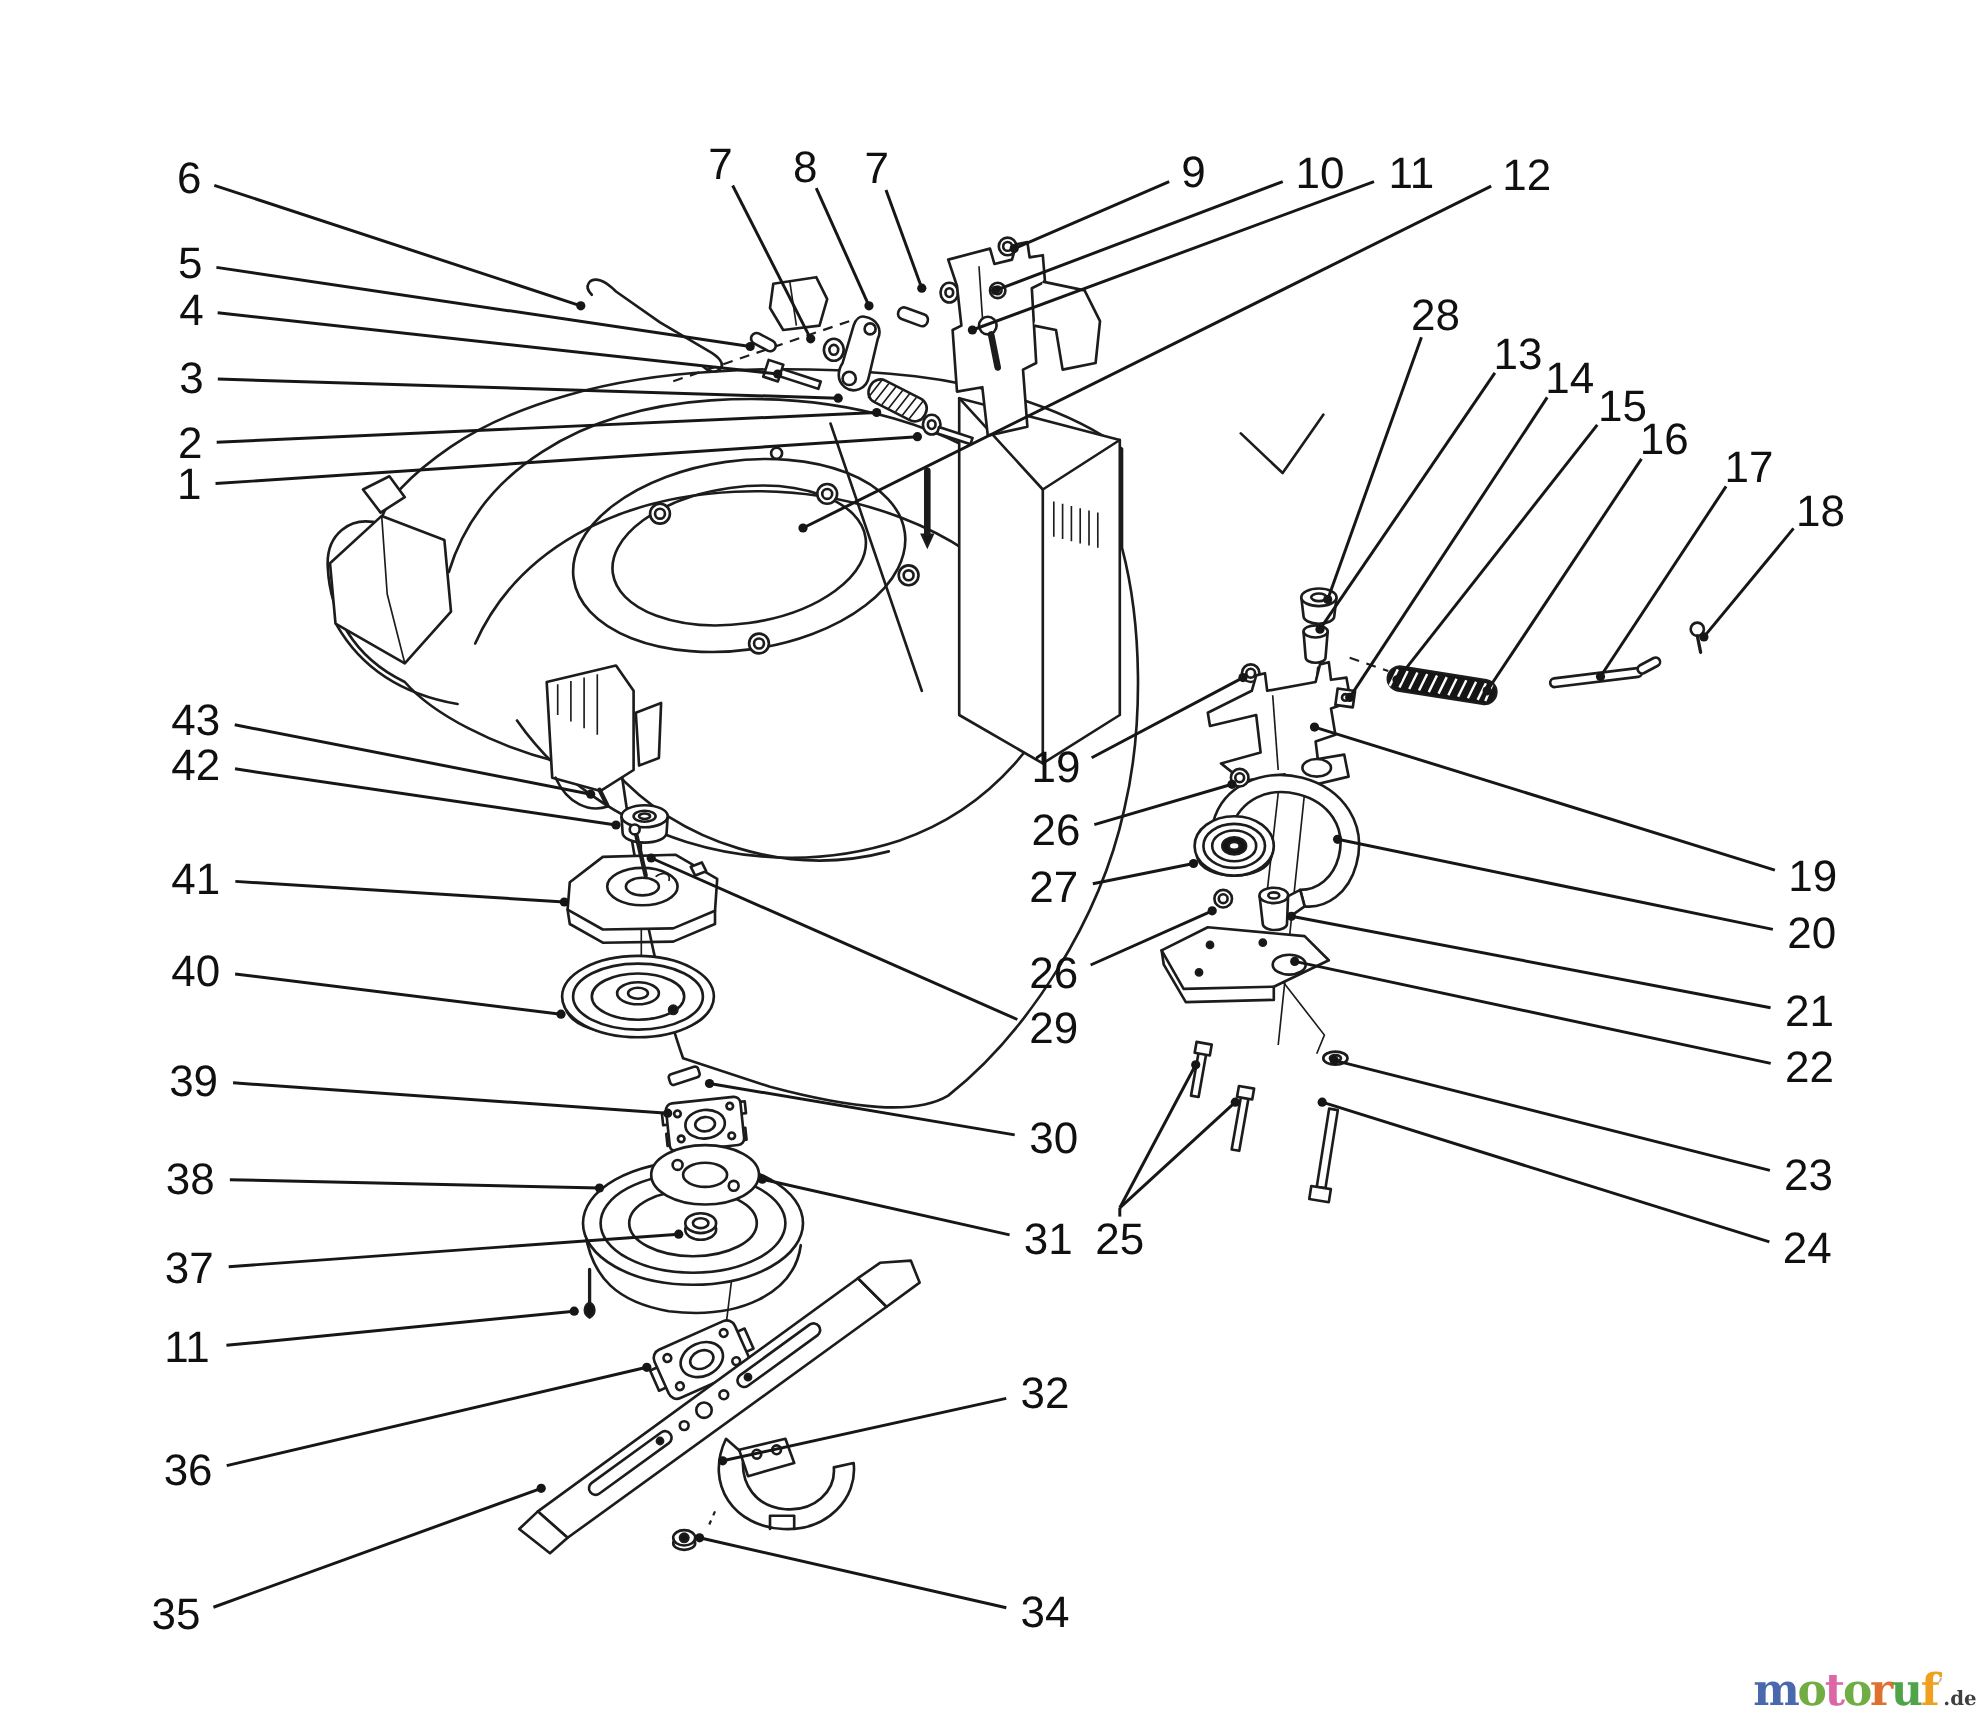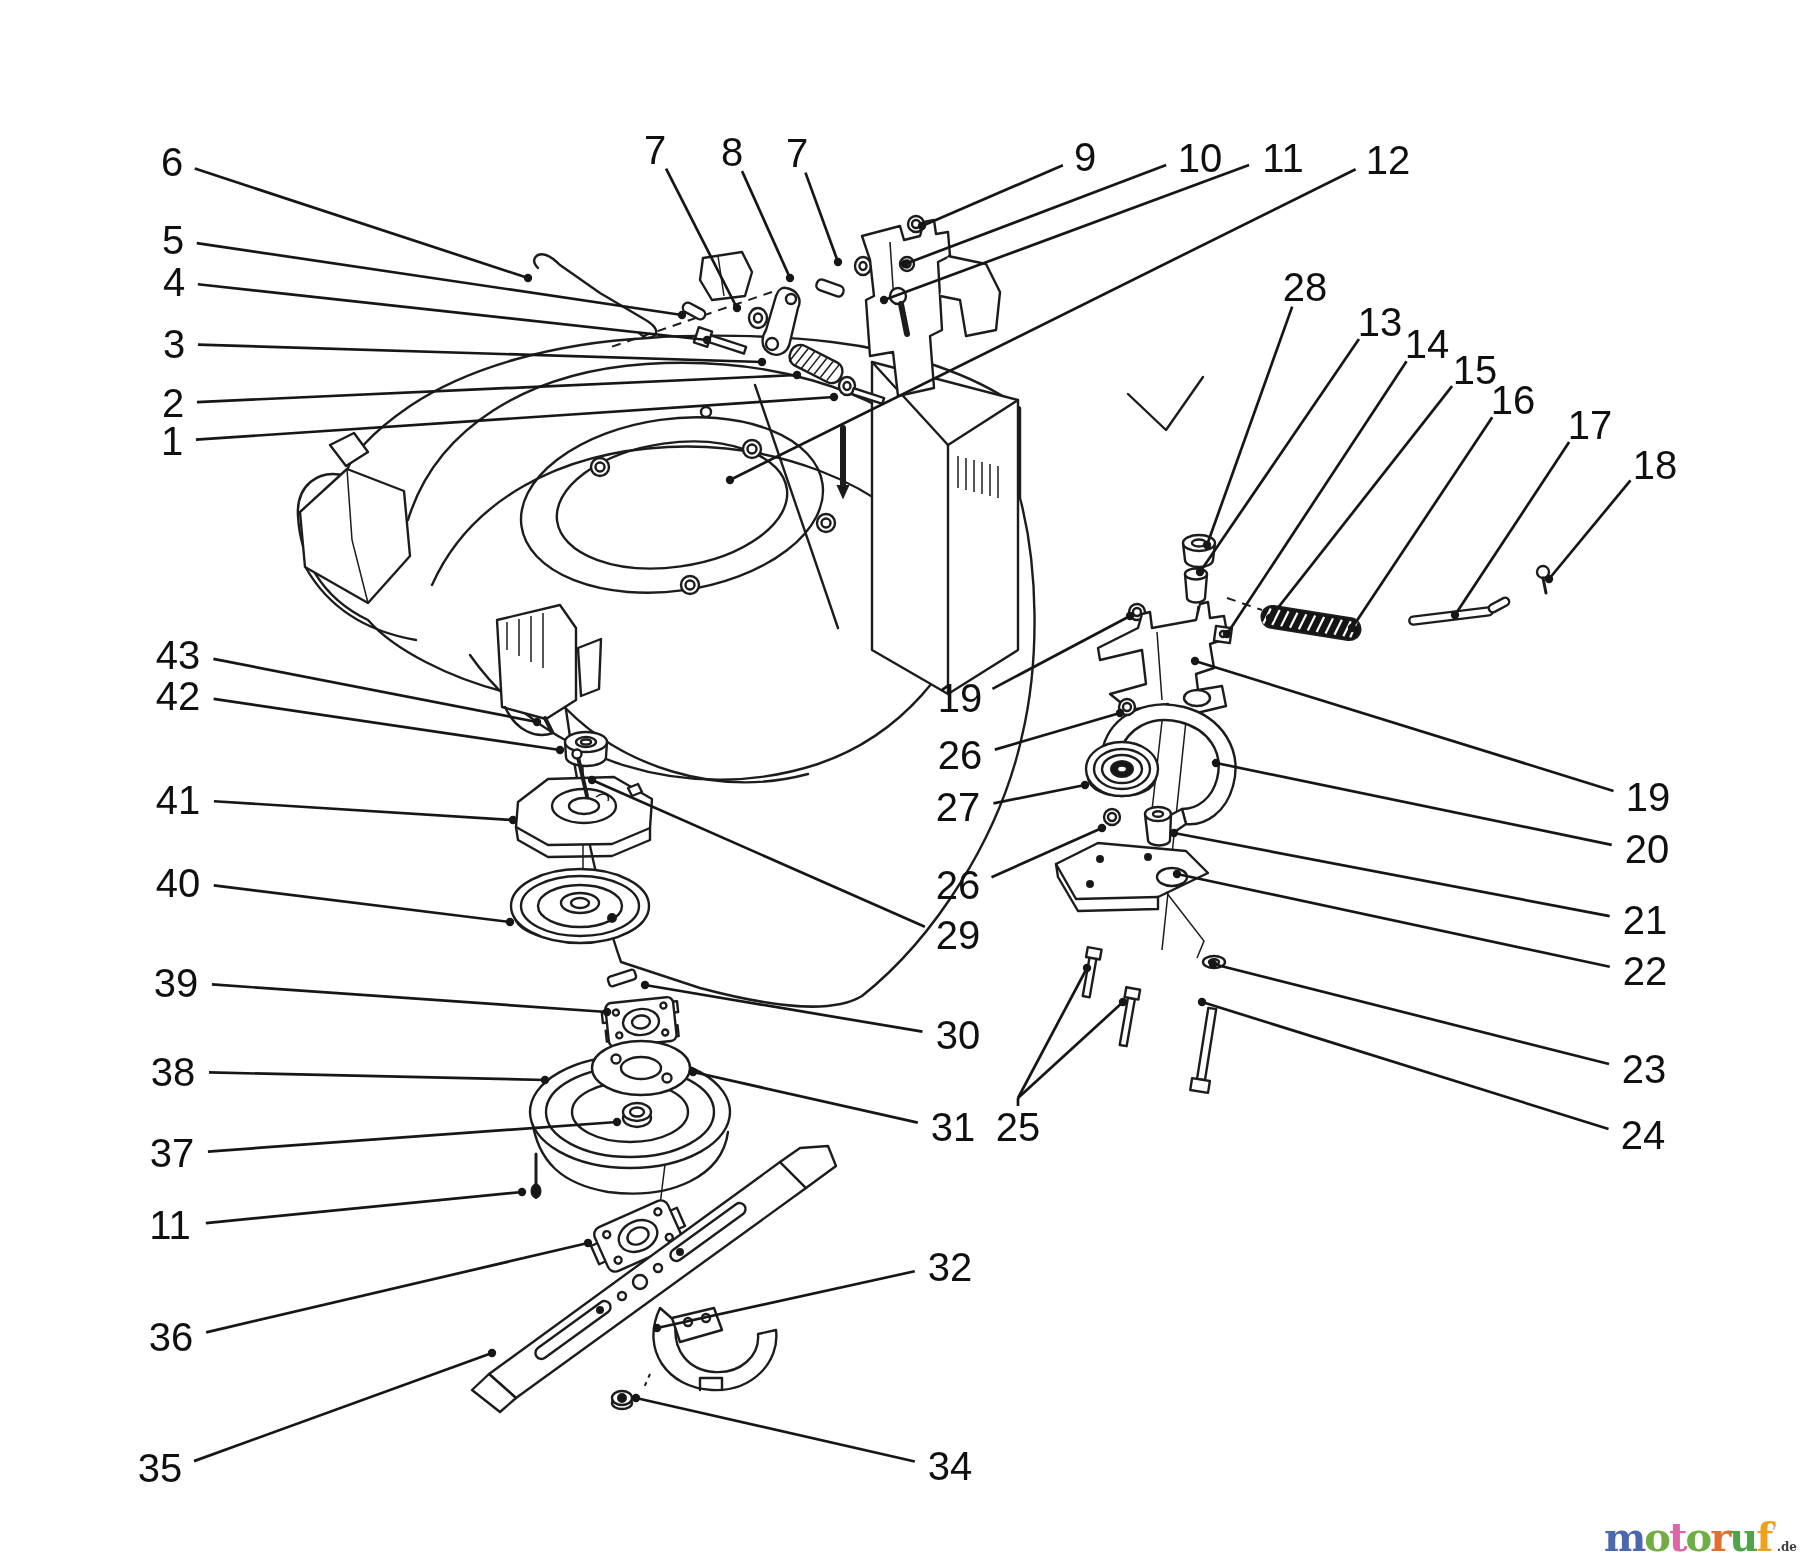--- a/index.html
+++ b/index.html
@@ -12,21 +12,21 @@
   .thin{stroke:#1c1c1c;stroke-width:1.5;fill:none;}
   .darkf{stroke:#1c1c1c;stroke-width:2;fill:#151515;}
   .dash{stroke:#1c1c1c;stroke-width:2;fill:none;stroke-dasharray:9 7;}
   .callout-line{stroke:#161616;stroke-width:2.7;}
   .callout-dot{fill:#161616;}
   .callout-text{font-family:"Liberation Sans",sans-serif;font-size:40px;fill:#101010;}
   #watermark{position:absolute;right:3px;bottom:8px;font-family:"DejaVu Serif",serif;
              font-weight:bold;letter-spacing:-2px;white-space:nowrap;}
   #watermark .ltr{font-size:40px;}
   #watermark .mark{font-size:15px;vertical-align:14px;letter-spacing:0;}
-  #watermark .sfx{font-size:12px;letter-spacing:0;}
+  #watermark .sfx{font-size:18px;letter-spacing:0;}
 </style>
 </head>
 <body>
 
 <div class="page">
 <svg id="diagram" width="1800" height="1568" viewBox="0 0 1800 1568">
 
   <g>
     <path class="partf" d="M 648,338 C 555,343 468,367 410,406 C 372,432 348,458 346,476
       C 318,468 296,486 298,516 C 300,556 320,597 368,620 C 394,650 450,678 505,692

